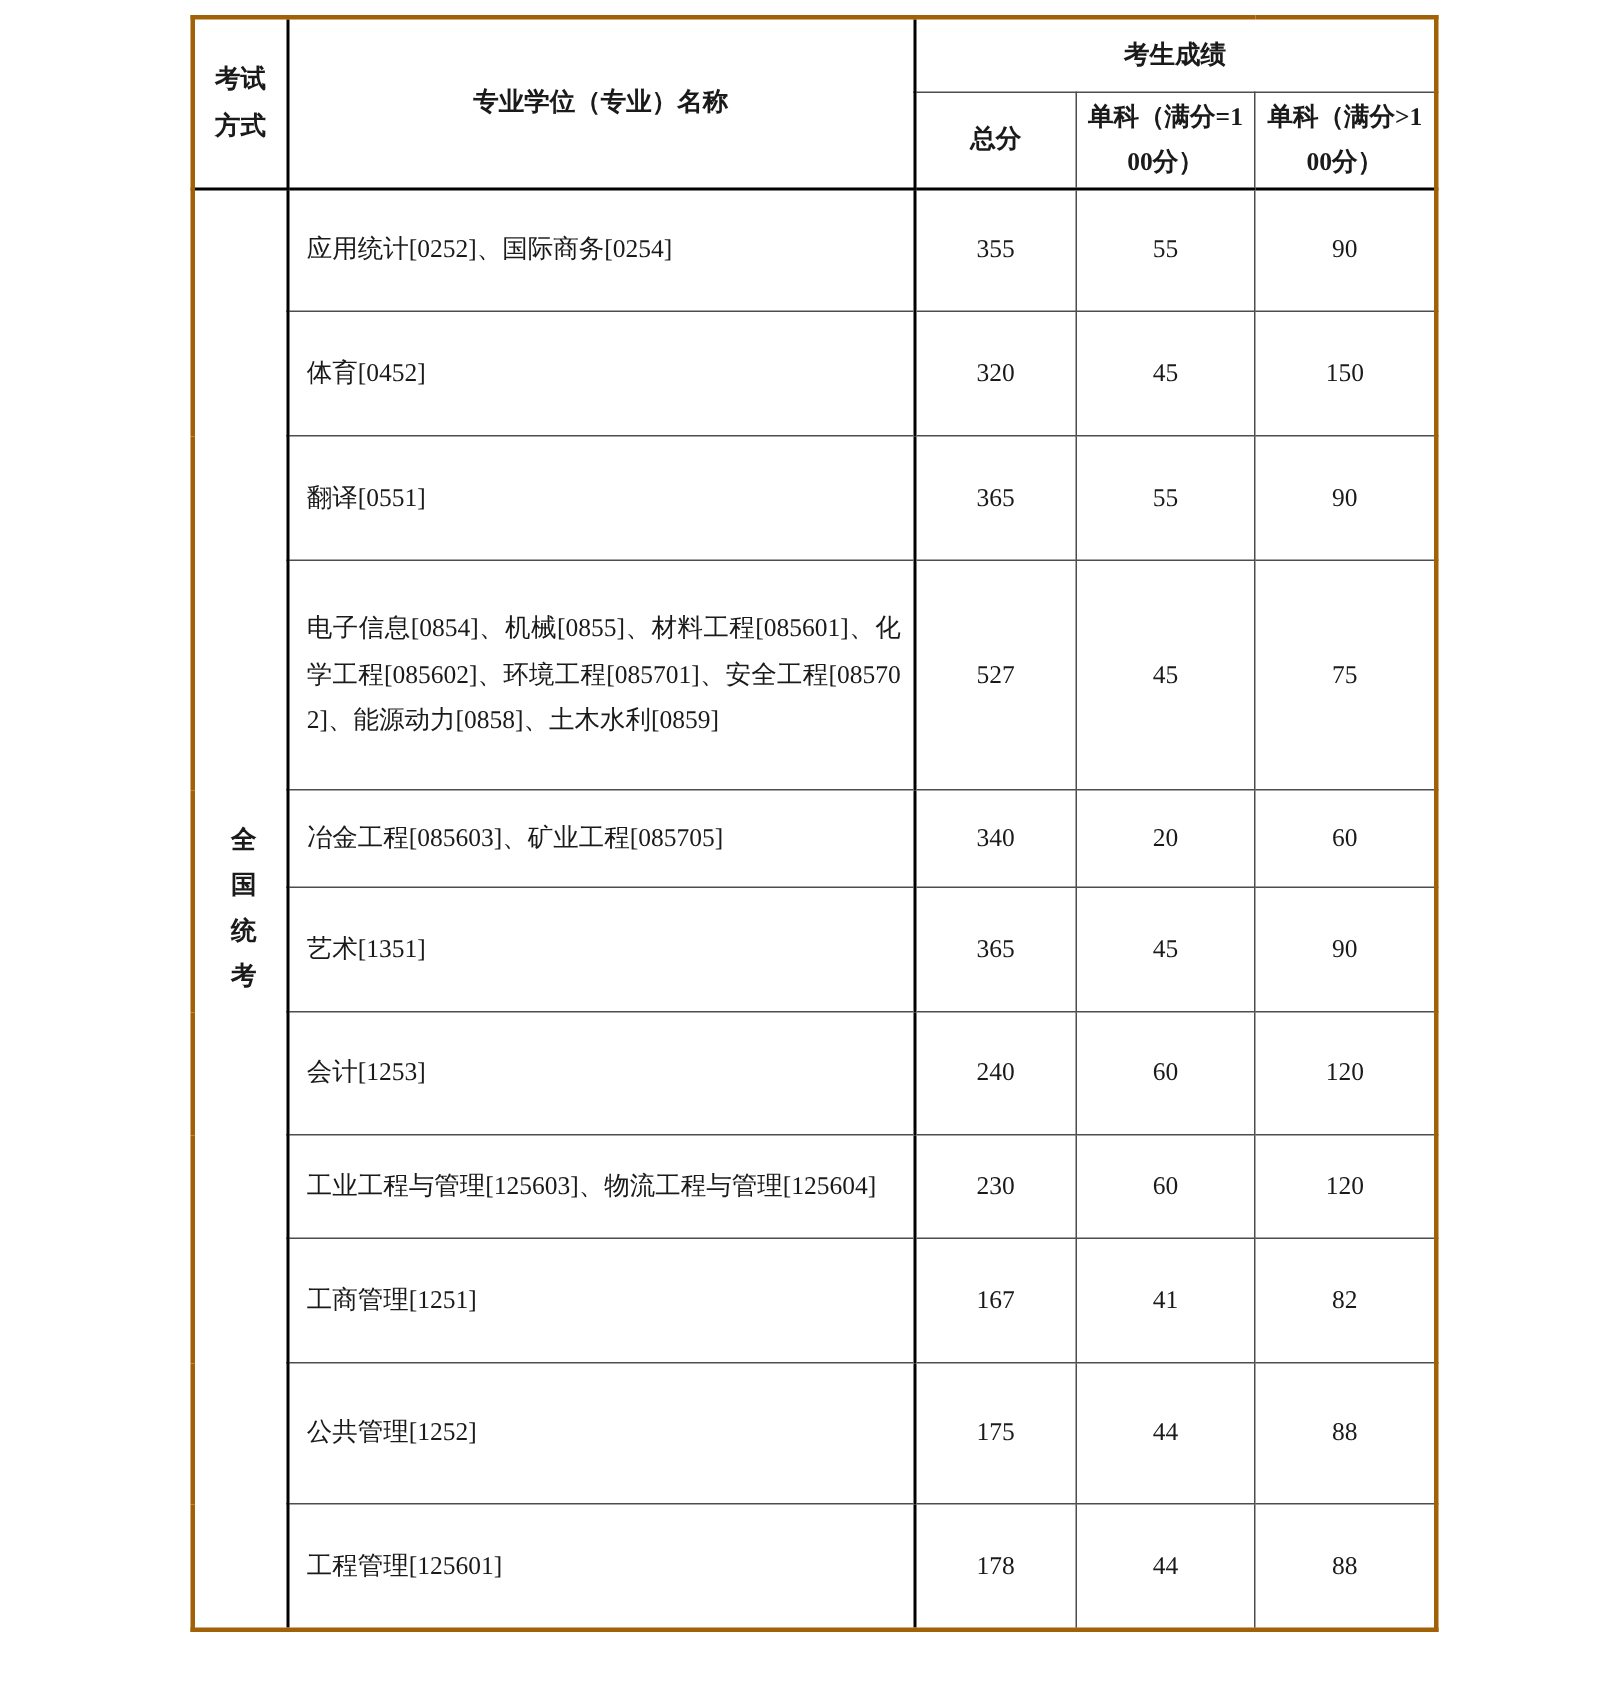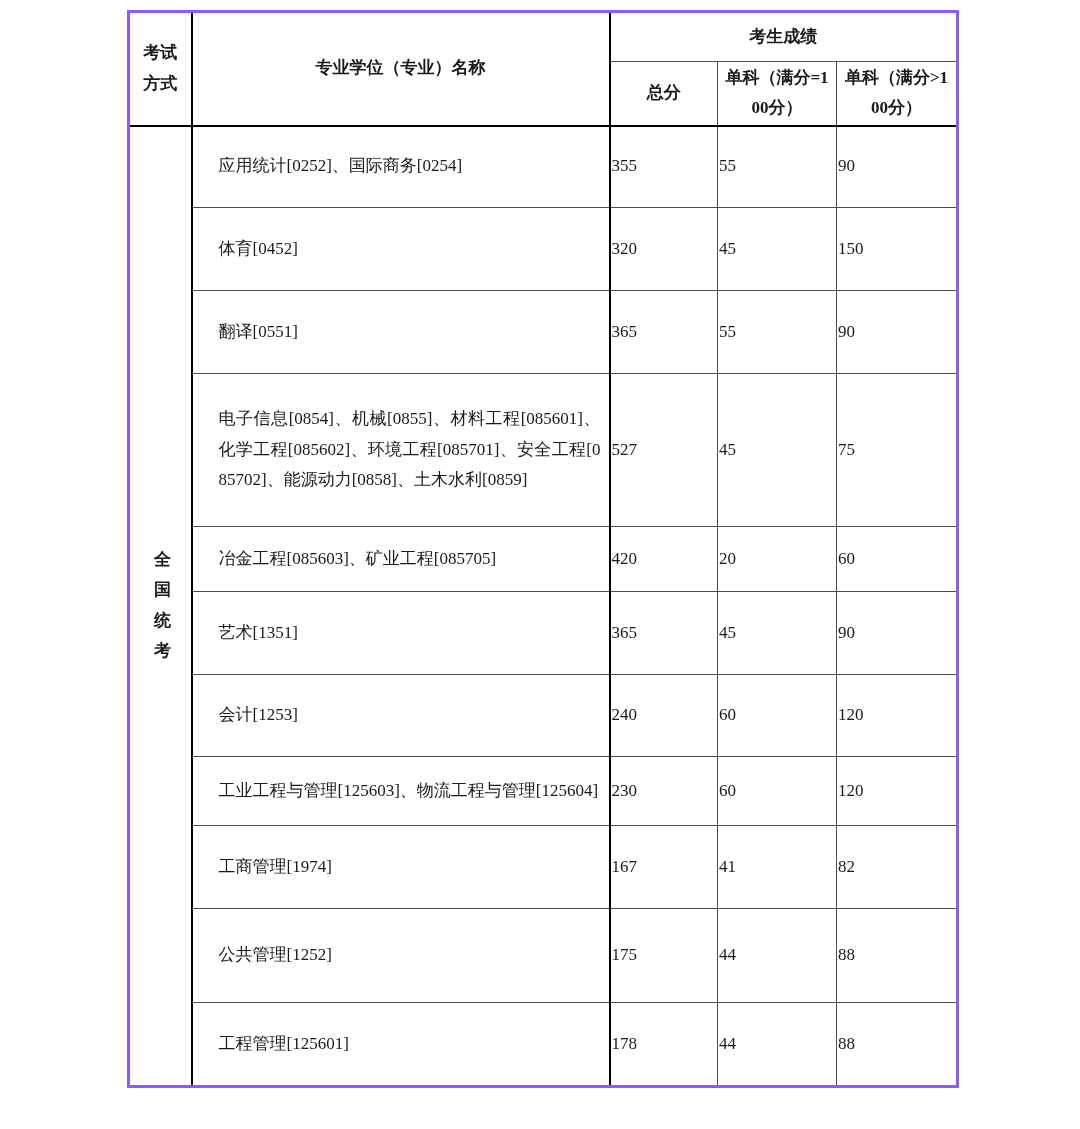--- a/index.html
+++ b/index.html
@@ -18,21 +18,21 @@
     background: #ffffff;
     overflow: hidden;
   }
   table.score-table {
     position: absolute;
     left: 127px;
     top: 10px;
     width: 829px;
     border-collapse: collapse;
     table-layout: fixed;
-    border: 3px solid #8b5cf6;
+    border: 3px solid #a16207;
   }
   .score-table td {
     border: 1px solid #4d4d4d;
     vertical-align: middle;
     font-size: 17px;
     line-height: 1.8;
     overflow: hidden;
   }
   
   .br-thick { border-right: 2px solid #000000 !important; }
@@ -46,25 +46,25 @@
     padding: 0 10px;
     word-break: break-all;
   }
   .method-cell {
     padding: 0 24px;
     word-break: break-all;
     text-align: center;
   }
   .name-cell {
     text-align: justify;
-    padding: 0 8px 0 26px;
+    padding: 0 8px 0 12px;
     word-break: break-all;
   }
   .num-cell {
-    text-align: left;
+    text-align: center;
     font-size: 19px;
     border-radius: 17px;
   }
   .subhdr-cell {
     padding: 0 4px;
     word-break: break-all;
   }
 </style>
 </head>
 <body>
@@ -112,21 +112,21 @@
       <td class="num-cell">90</td>
     </tr>
     <tr style="height:153px">
       <td class="name-cell br-thick">电子信息[0854]、机械[0855]、材料工程[085601]、化学工程[085602]、环境工程[085701]、安全工程[085702]、能源动力[0858]、土木水利[0859]</td>
       <td class="num-cell">527</td>
       <td class="num-cell">45</td>
       <td class="num-cell">75</td>
     </tr>
     <tr style="height:65px">
       <td class="name-cell br-thick">冶金工程[085603]、矿业工程[085705]</td>
-      <td class="num-cell">420</td>
+      <td class="num-cell">340</td>
       <td class="num-cell">20</td>
       <td class="num-cell">60</td>
     </tr>
     <tr style="height:83px">
       <td class="name-cell br-thick">艺术[1351]</td>
       <td class="num-cell">365</td>
       <td class="num-cell">45</td>
       <td class="num-cell">90</td>
     </tr>
     <tr style="height:82px">
@@ -135,21 +135,21 @@
       <td class="num-cell">60</td>
       <td class="num-cell">120</td>
     </tr>
     <tr style="height:69px">
       <td class="name-cell br-thick">工业工程与管理[125603]、物流工程与管理[125604]</td>
       <td class="num-cell">230</td>
       <td class="num-cell">60</td>
       <td class="num-cell">120</td>
     </tr>
     <tr style="height:83px">
-      <td class="name-cell br-thick">工商管理[1974]</td>
+      <td class="name-cell br-thick">工商管理[1251]</td>
       <td class="num-cell">167</td>
       <td class="num-cell">41</td>
       <td class="num-cell">82</td>
     </tr>
     <tr style="height:94px">
       <td class="name-cell br-thick">公共管理[1252]</td>
       <td class="num-cell">175</td>
       <td class="num-cell">44</td>
       <td class="num-cell">88</td>
     </tr>

